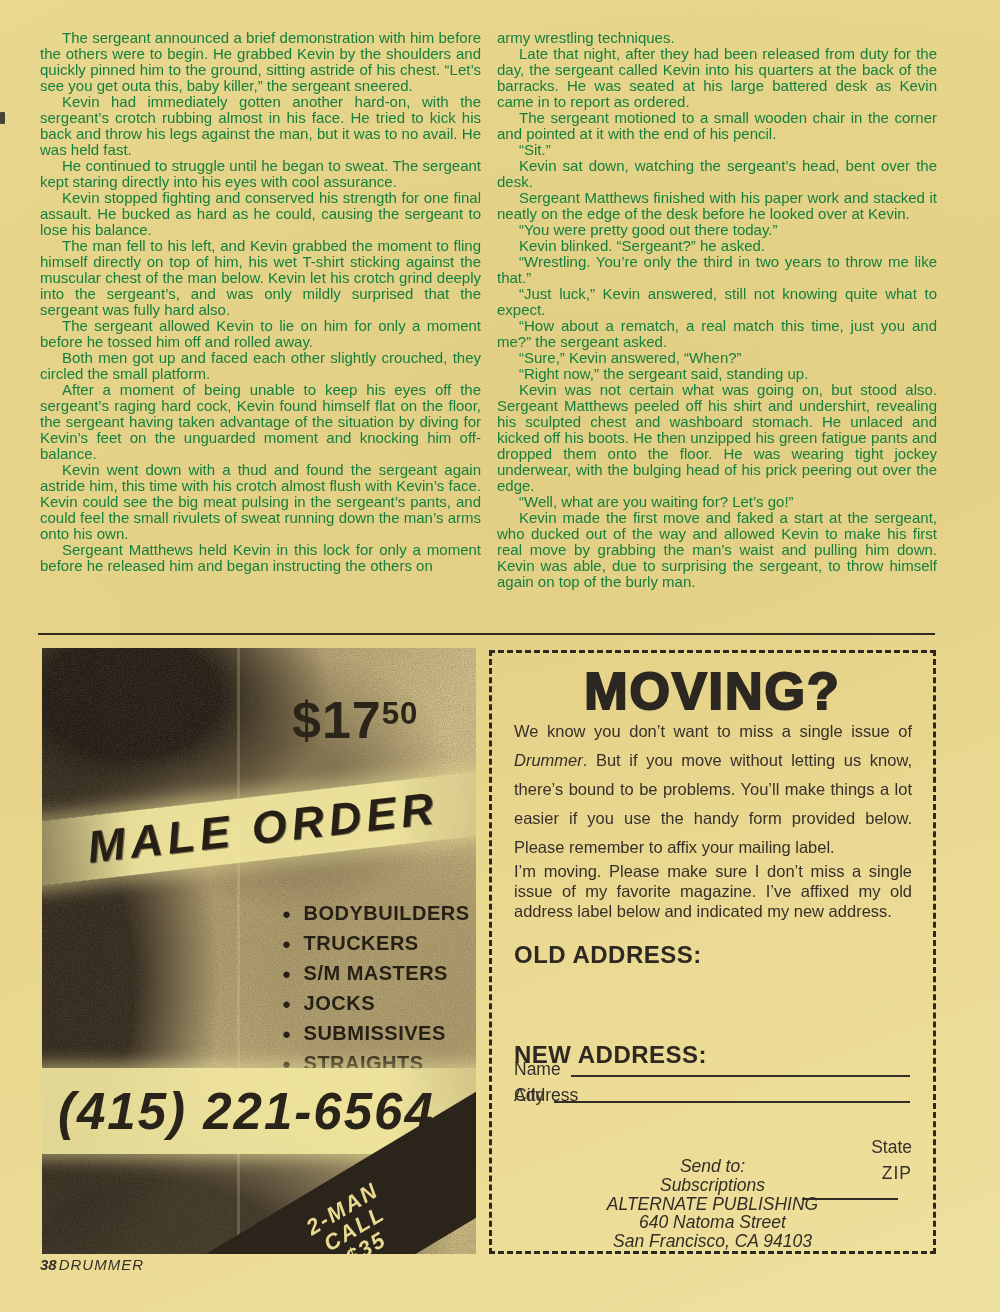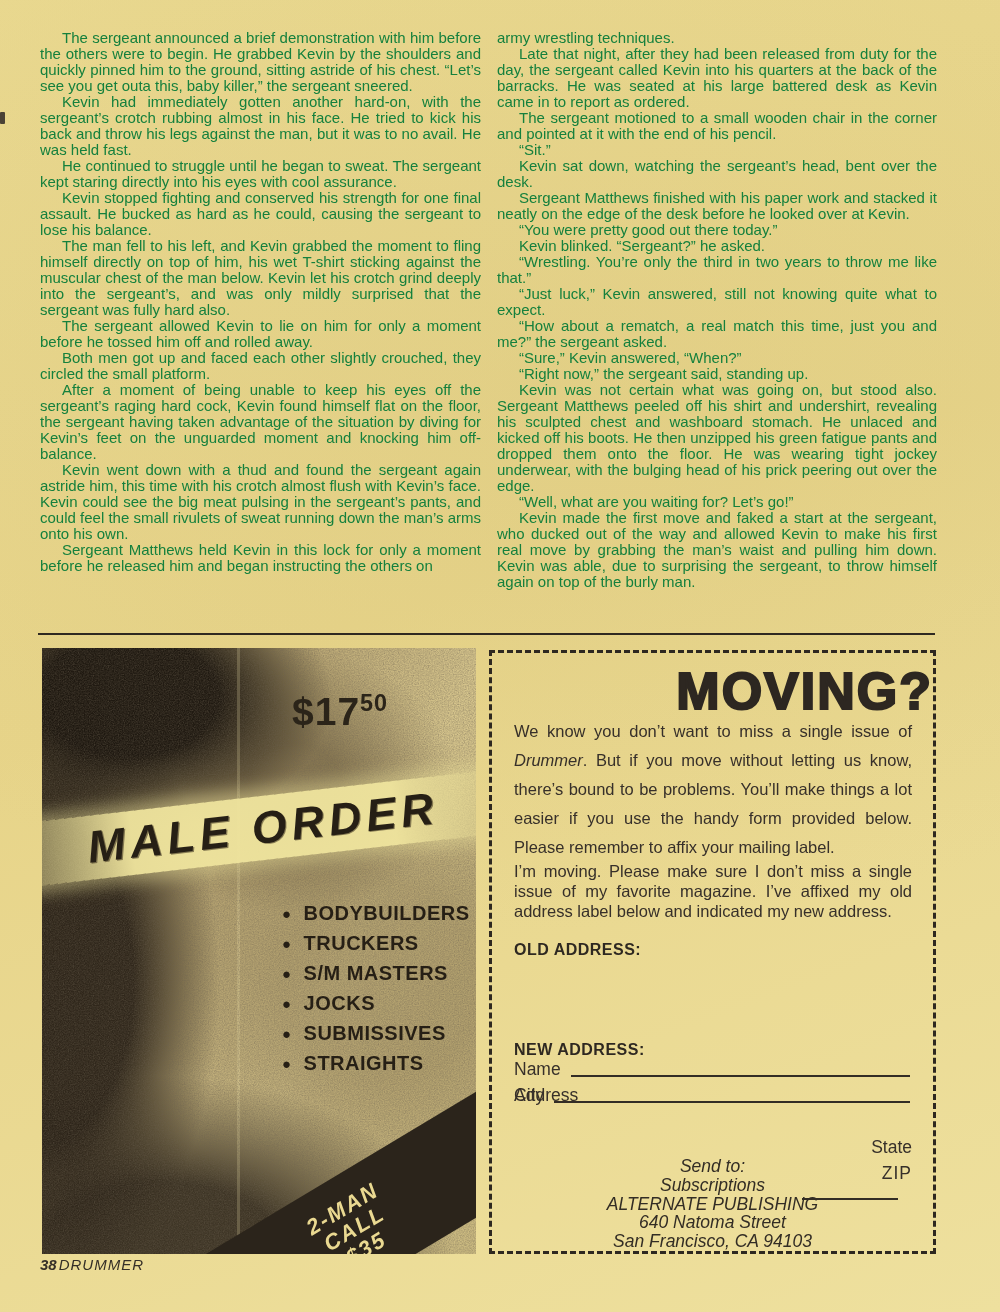--- a/index.html
+++ b/index.html
@@ -24,21 +24,21 @@
     background:
       radial-gradient(ellipse 300px 200px at 20% 8%, rgba(28,22,15,0.97) 30%, rgba(28,22,15,0) 68%),
       radial-gradient(ellipse 240px 430px at 0% 55%, rgba(38,30,21,0.93) 38%, rgba(38,30,21,0) 74%),
       radial-gradient(ellipse 430px 280px at 28% 102%, rgba(42,34,24,0.88) 30%, rgba(42,34,24,0) 68%),
       radial-gradient(ellipse 230px 190px at 58% 22%, rgba(86,72,48,0.55) 20%, rgba(86,72,48,0) 70%),
       radial-gradient(ellipse 320px 330px at 78% 55%, rgba(140,122,80,0.45) 30%, rgba(140,122,80,0) 75%),
       linear-gradient(115deg,#8d7c53 0%,#b7a472 35%,#d5c48c 62%,#cbba80 100%);
   }
   .grain{position:absolute;left:0;top:0;opacity:.5;pointer-events:none;}
   .fold-line{position:absolute;left:195px;top:0;width:3px;height:100%;background:rgba(240,228,170,0.25);}
-  .mo-price{position:absolute;left:250px;top:42px;font-size:39px;font-weight:bold;color:#2b2419;letter-spacing:1px;text-align:right;}
+  .mo-price{position:absolute;left:250px;top:42px;font-size:52px;font-weight:bold;color:#2b2419;letter-spacing:1px;text-align:right;}
   .mo-price sup{font-size:60%;vertical-align:14px;}
   .mo-band{
     position:absolute;left:-14px;top:148px;width:470px;height:64px;
     transform:rotate(-6.5deg);
     background:linear-gradient(to right, rgba(238,226,152,0.45), rgba(240,229,158,0.95) 22%, rgba(240,229,158,0.95) 78%, rgba(238,226,152,0.4));
     box-shadow:0 0 16px 8px rgba(238,227,155,0.45);
     display:flex;align-items:center;justify-content:center;
   }
   .mo-title{font-size:45px;font-weight:bold;font-style:italic;letter-spacing:5px;color:#261f15;white-space:nowrap;text-shadow:1px 1px 0 rgba(70,58,36,0.6);}
   .mo-list{position:absolute;left:240px;top:250px;list-style:none;margin:0;padding:0;}
@@ -56,29 +56,29 @@
     background:#2b241b;transform:rotate(-31deg);
     display:flex;align-items:center;justify-content:center;
   }
   .mo-banner .lines{text-align:center;font-size:22px;line-height:23px;font-weight:bold;font-style:italic;color:#ead991;letter-spacing:2px;}
   
   .ad-moving{
     position:absolute;left:489px;top:650px;width:447px;height:604px;box-sizing:border-box;
     border:3px dashed #2e2820;color:#37302a;
   }
   .mv-title{
-    position:absolute;top:8px;left:0;width:100%;text-align:right;
+    position:absolute;top:8px;left:0;width:100%;text-align:center;
     font-size:52px;font-weight:bold;letter-spacing:2px;color:#2d2721;
     -webkit-text-stroke:2.2px #2d2721;
   }
   .mv-block{position:absolute;left:22px;width:398px;font-size:16.5px;}
   .mv-intro{top:64px;line-height:29px;text-align:justify;}
   .mv-dear{top:188px;}
   .mv-body2{top:209px;line-height:19.8px;text-align:justify;}
-  .mv-label{position:absolute;left:22px;font-size:16px;font-weight:bold;letter-spacing:.5px;color:#2e2821;}
+  .mv-label{position:absolute;left:22px;font-size:24px;font-weight:bold;letter-spacing:.5px;color:#2e2821;}
   .mv-old{top:288px;}
   .mv-new{top:388px;}
   .mv-row{position:absolute;left:22px;width:398px;display:flex;align-items:flex-end;font-size:17.5px;}
   .mv-row .fline{flex:1;border-bottom:2px solid #332d25;margin:0 2px 3px 10px;height:14px;}
   .mv-row .fline2{width:96px;flex:none;margin-right:14px;}
   .mv-row .ziplab{margin-left:6px;letter-spacing:1px;}
   .row-name{top:406px;}
   .row-address{top:432px;}
   .row-city{top:432px;}
   .row-state{top:484px;flex-direction:column;}
@@ -161,20 +161,23 @@
         </li>
       <li>
           <span class="blt">●</span>
           <span>SUBMISSIVES</span>
         </li>
       <li>
           <span class="blt">●</span>
           <span>STRAIGHTS</span>
         </li>
     </ul>
+    <div class="mo-phoneband">
+      <span class="mo-phone">(415) 221-6564</span>
+    </div>
     <div class="mo-banner">
       <div class="lines">
         <div>2-MAN</div>
         <div>CALL</div>
         <div>$35</div>
       </div>
     </div>
   </div>
 
   <div class="ad-moving">

